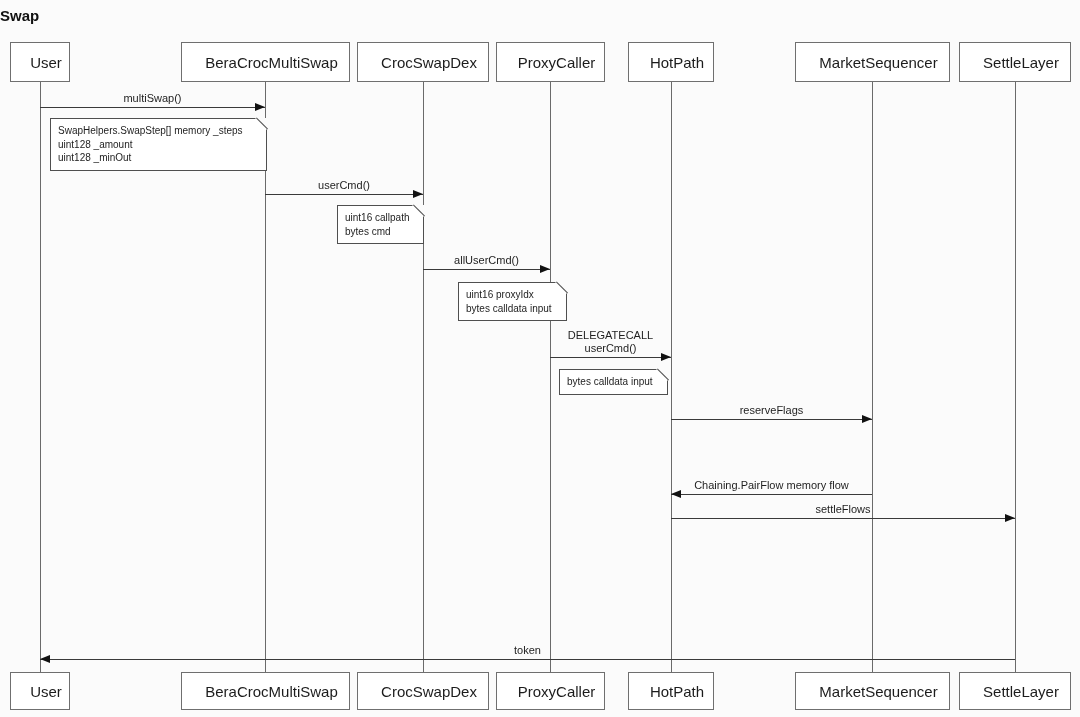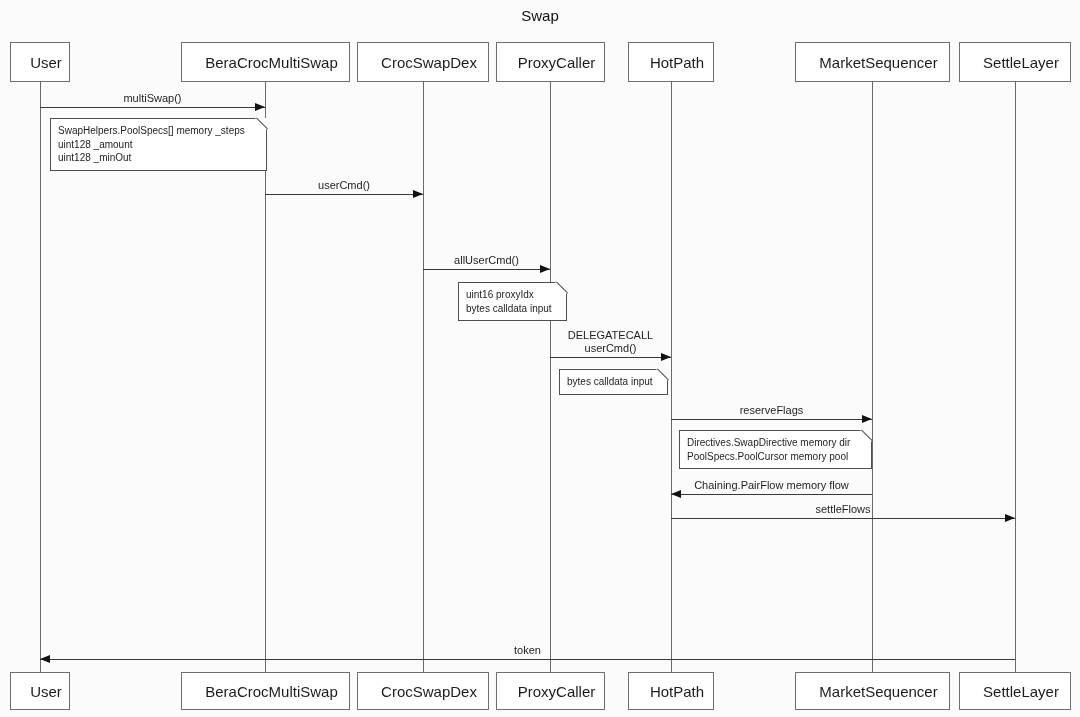--- a/index.html
+++ b/index.html
@@ -9,21 +9,21 @@
   }
   #canvas{
     position:relative;
     width:1080px;height:717px;
     background:#fbfbfb;
     overflow:hidden;
     color:#1c1c1c;
   }
   .title{
     position:absolute;top:7px;left:0;width:100%;
-    text-align:center;font-size:15px;font-weight:normal;color:#111;
+    text-align:left;font-size:15px;font-weight:bold;color:#111;
   }
   .pbox{
     position:absolute;height:40px;
     background:#ffffff;border:1px solid #6f6f6f;
     display:flex;align-items:center;justify-content:center;
     font-size:15px;color:#1c1c1c;box-sizing:border-box;
     white-space:nowrap;
     padding-left:12px;
   }
   .pbox.bottom{height:38px;}
@@ -137,22 +137,22 @@
     <div class="ln"></div>
     <div class="head r"></div>
   </div>
 
   <div class="msg" style="left:40px;top:659px;width:975px">
     <div class="lbl">token</div>
     <div class="ln"></div>
     <div class="head l"></div>
   </div>
 
-  <div class="note" style="left:50px;top:118px;min-width:200px">SwapHelpers.PoolSpecs[] memory _steps
+  <div class="note" style="left:50px;top:118px;min-width:200px">SwapHelpers.SwapStep[] memory _steps
 uint128 _amount
 uint128 _minOut</div>
+  <div class="note" style="left:337px;top:205px;min-width:70px">uint16 callpath
+bytes cmd</div>
   <div class="note" style="left:458px;top:282px;min-width:92px">uint16 proxyIdx
 bytes calldata input</div>
   <div class="note" style="left:559px;top:369px;min-width:92px">bytes calldata input</div>
-  <div class="note" style="left:679px;top:430px;min-width:176px">Directives.SwapDirective memory dir
-PoolSpecs.PoolCursor memory pool</div>
 
 </div>
 
 </body></html>

